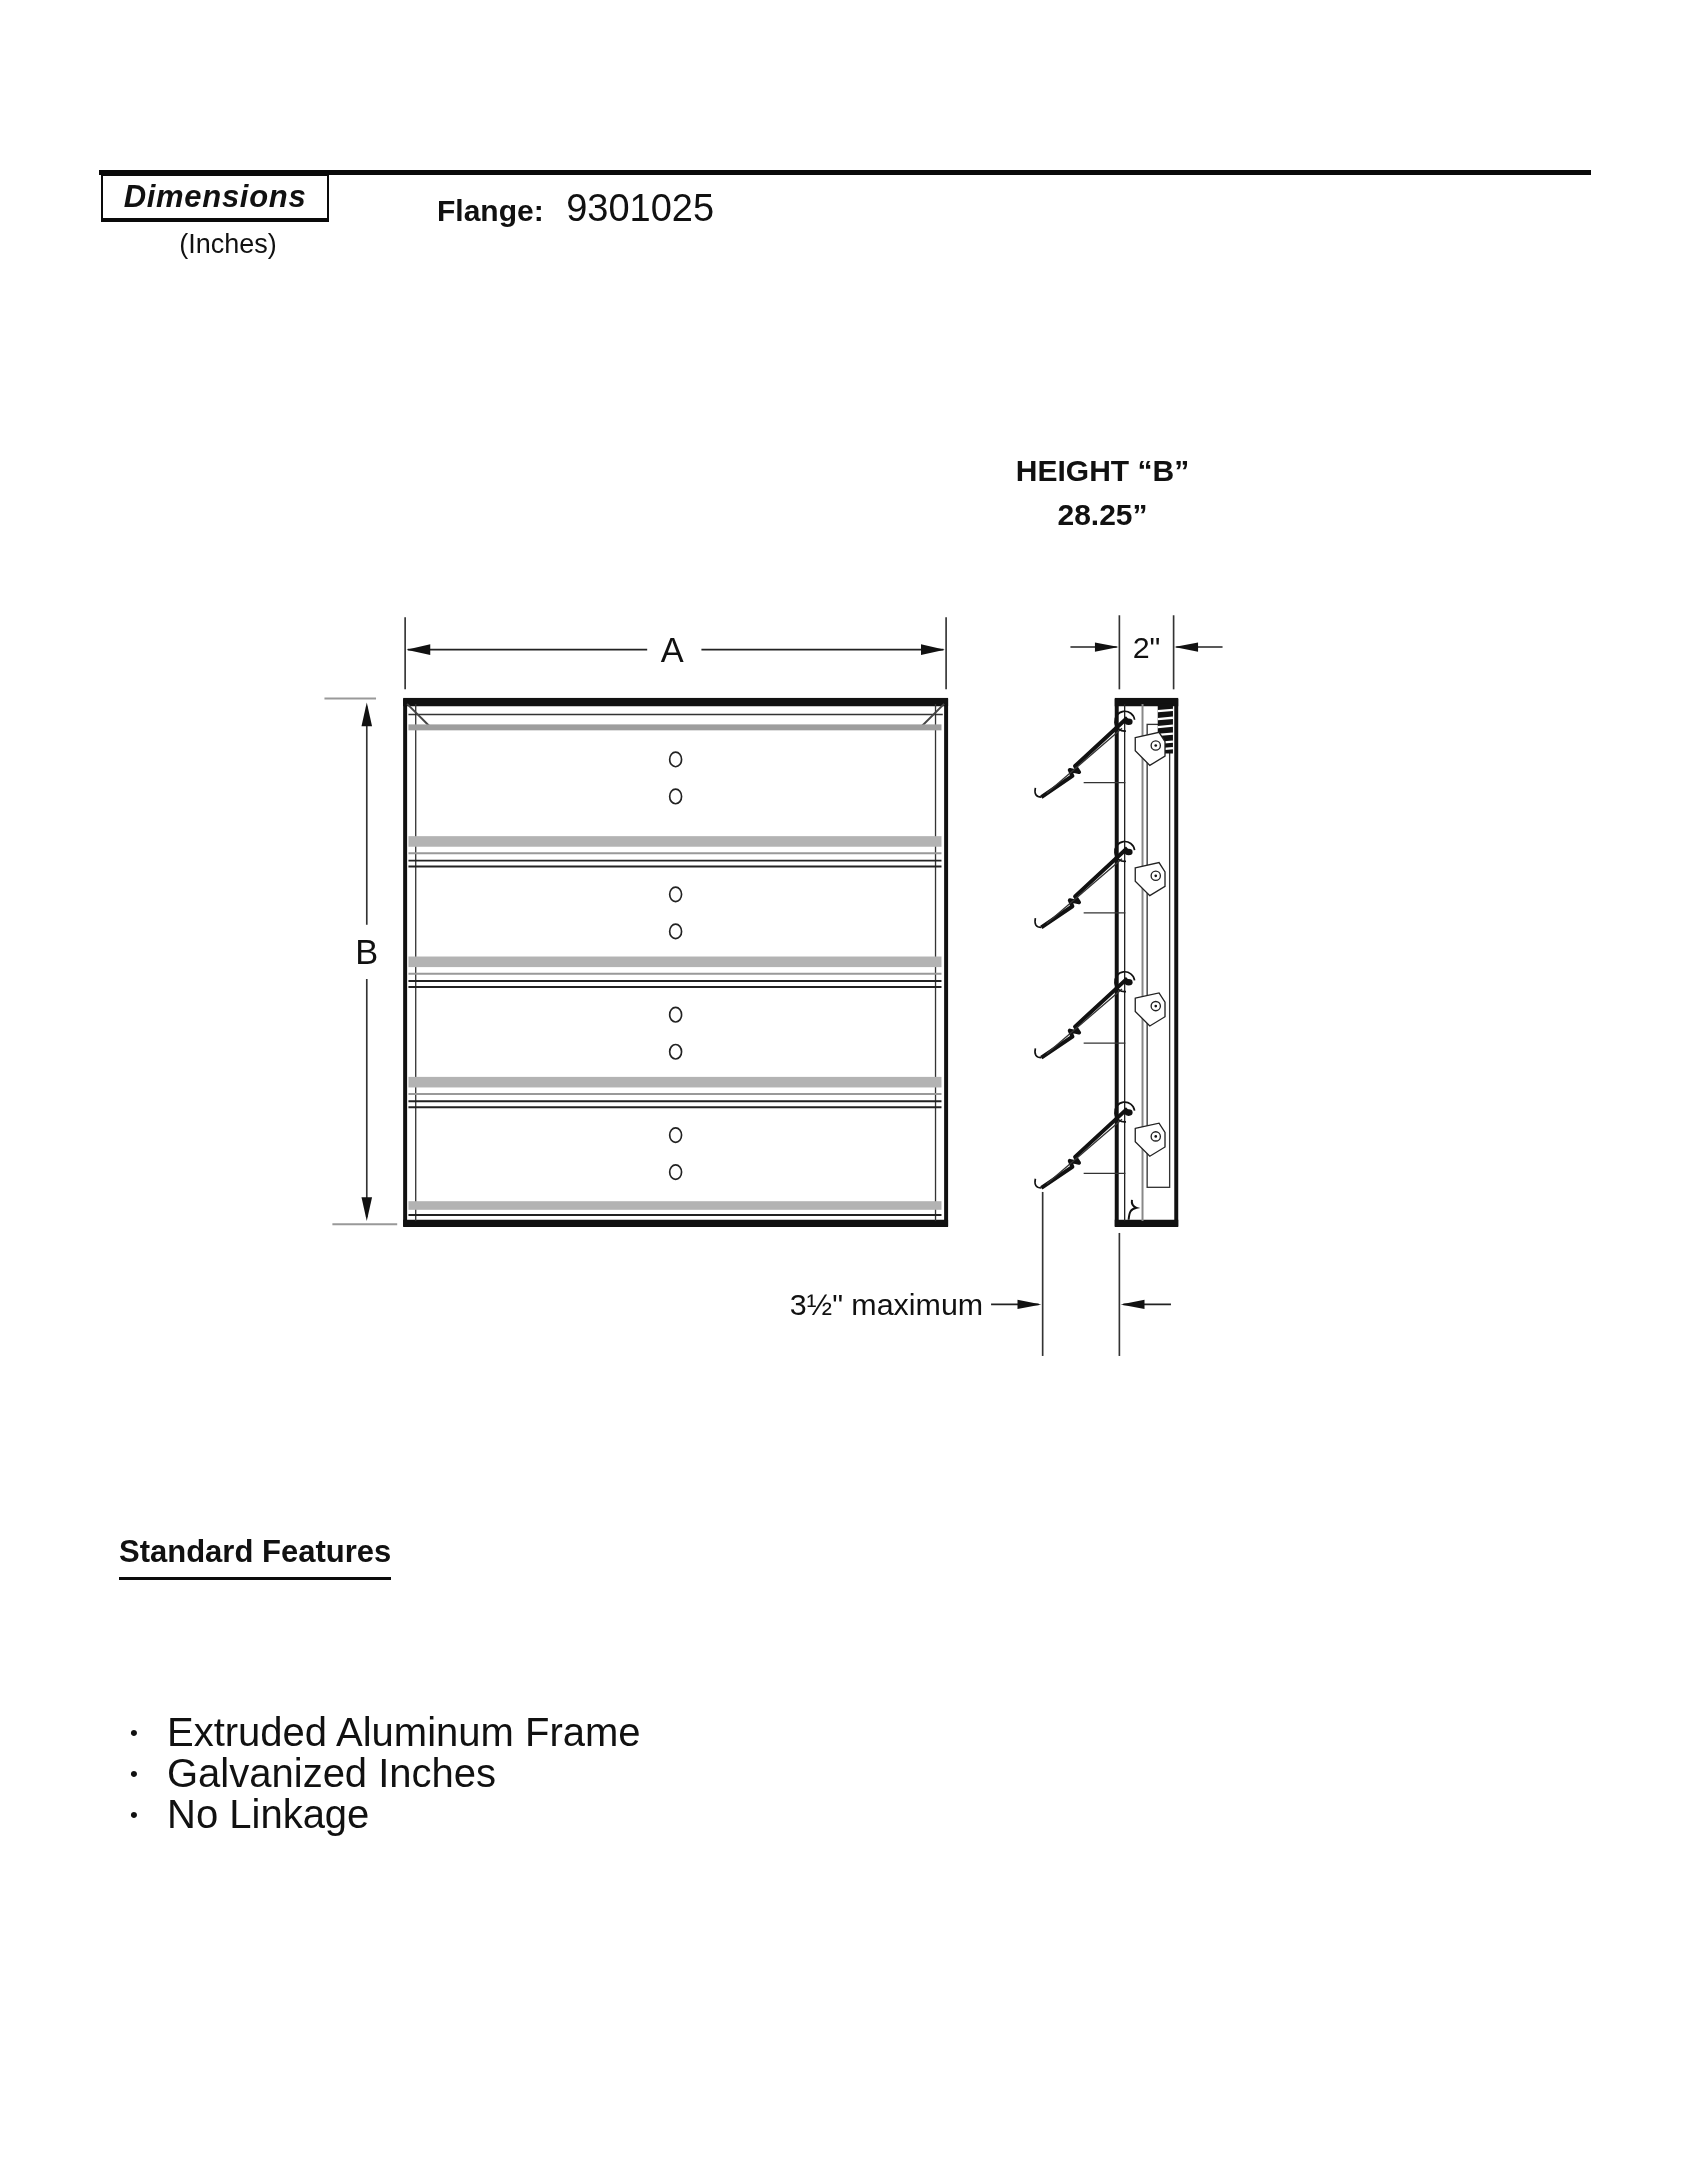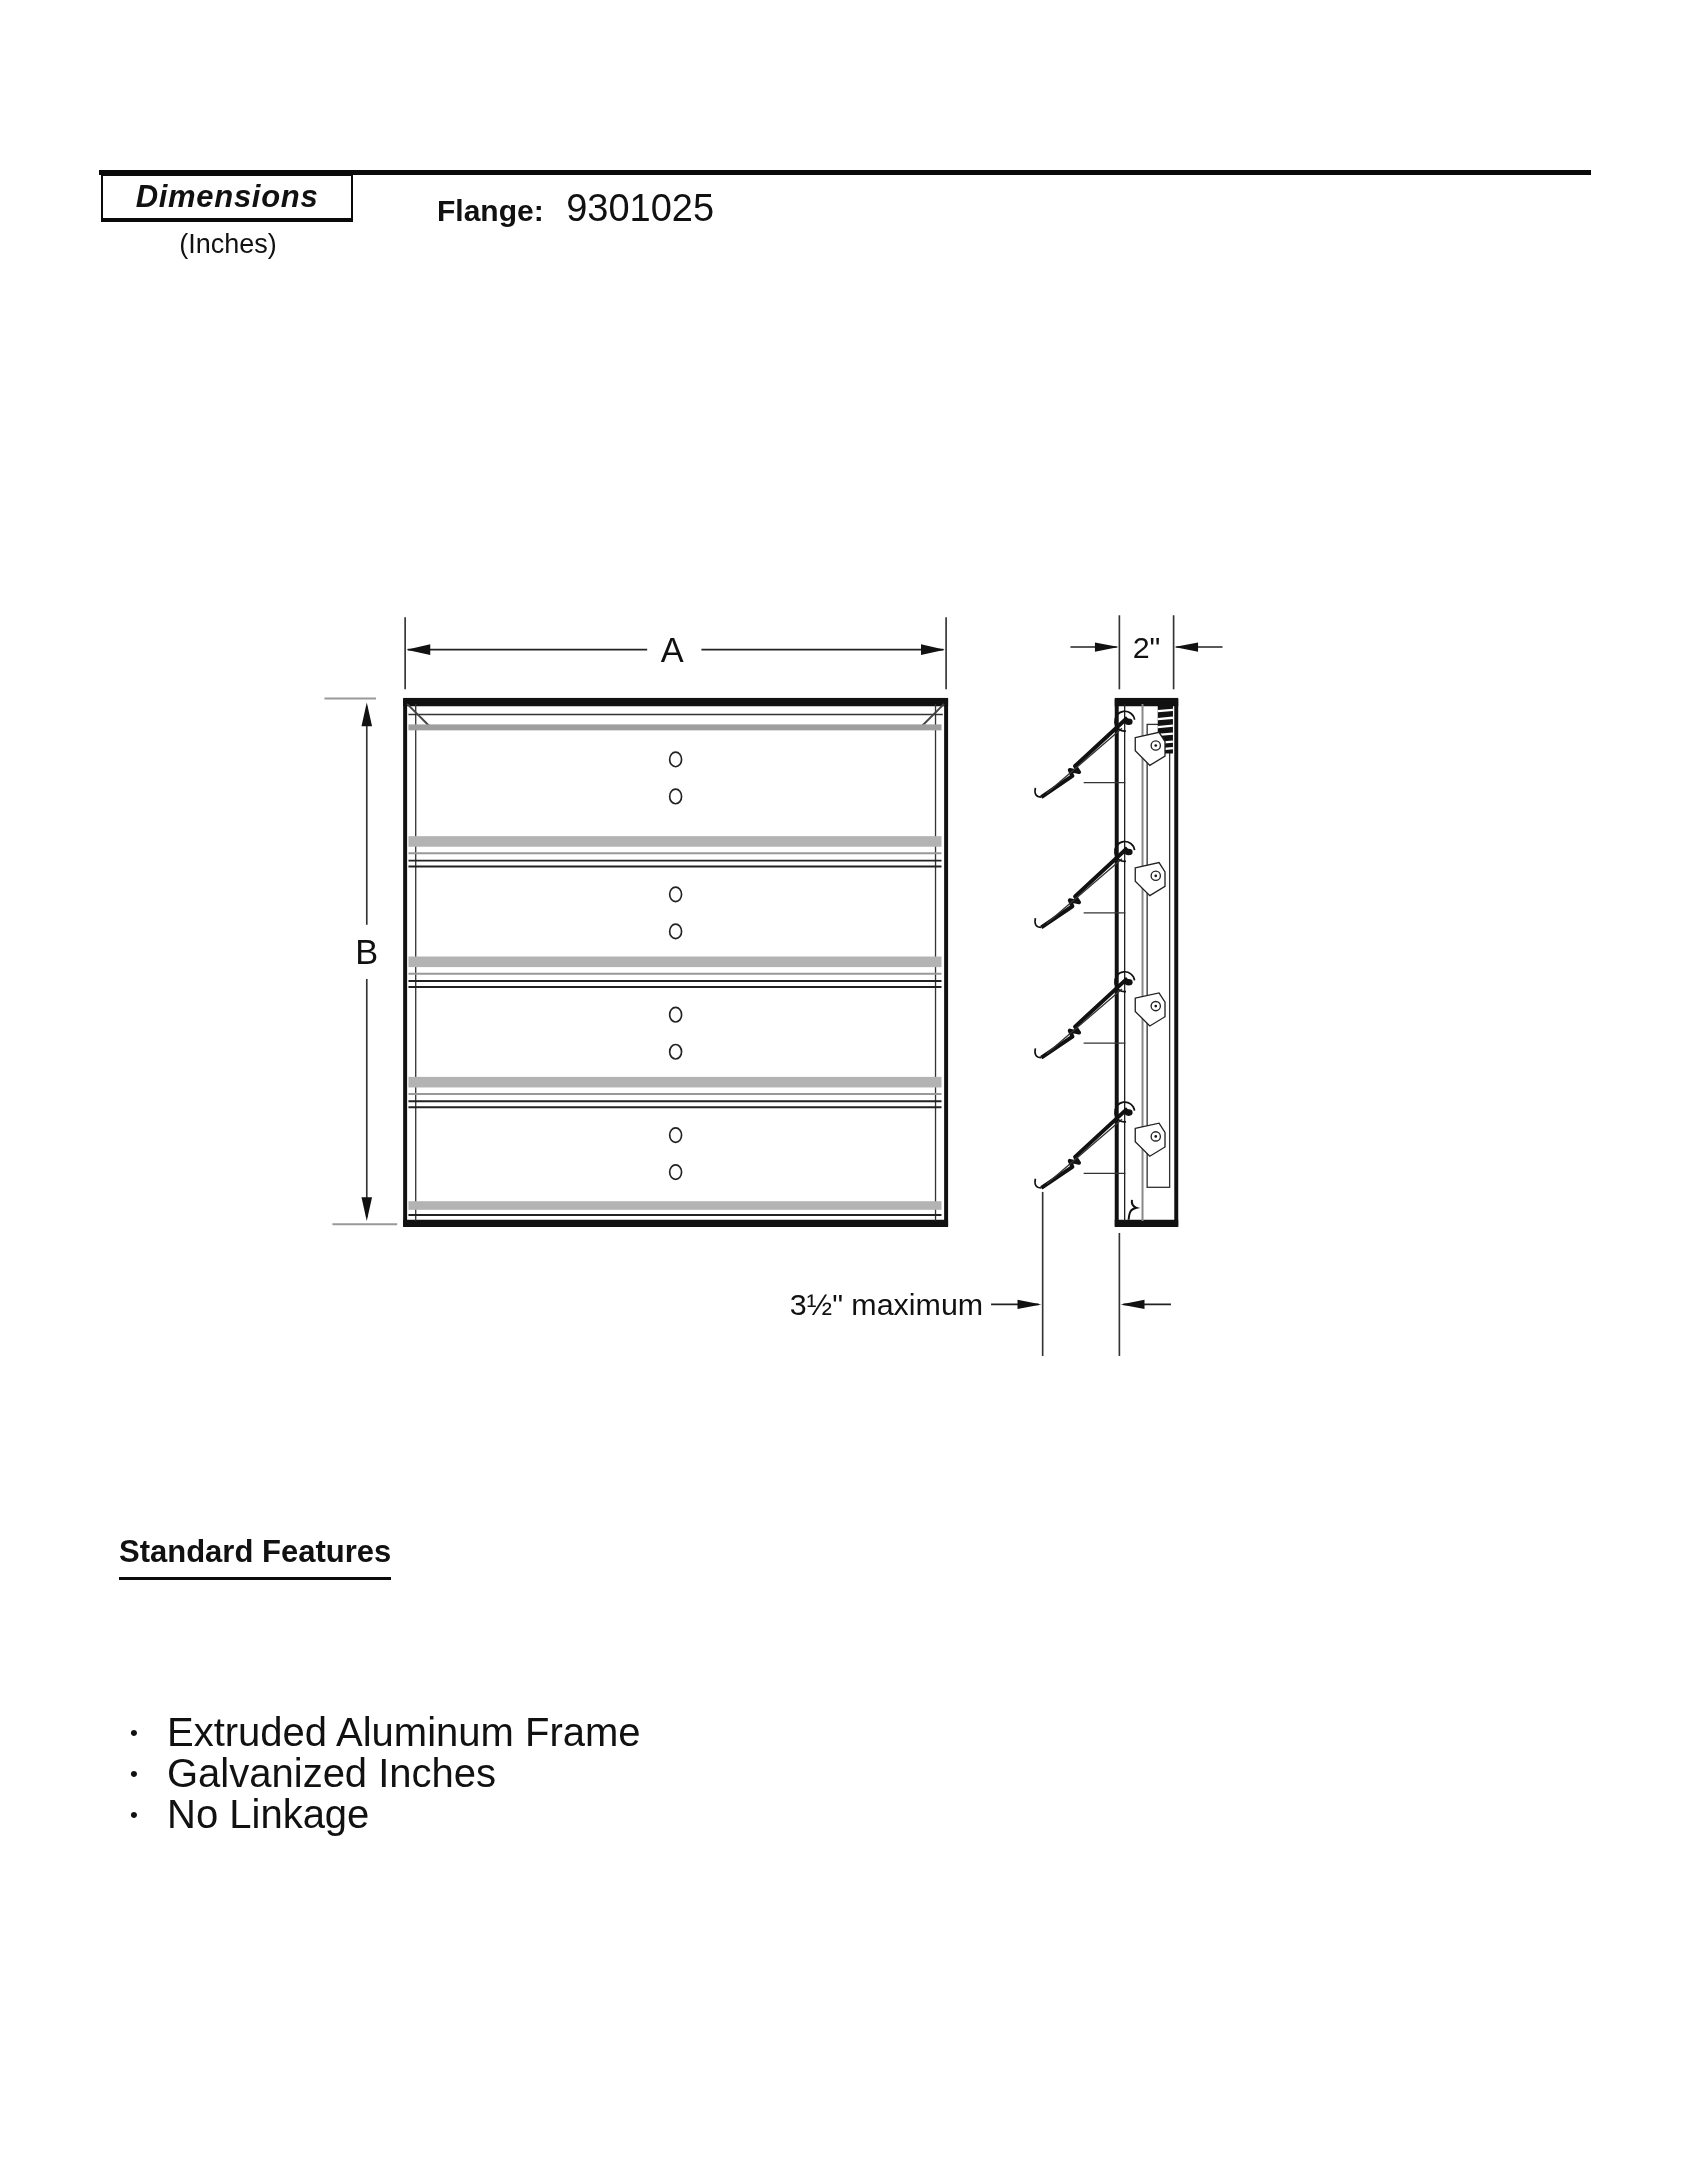--- a/index.html
+++ b/index.html
@@ -3,21 +3,21 @@
 <meta charset="utf-8">
 <style>
   * { margin:0; padding:0; box-sizing:border-box; }
   html,body { background:#ffffff; }
   body { width:1687px; height:2183px; position:relative;
          font-family:"Liberation Sans", sans-serif; color:#111; }
   .page { position:absolute; left:0; top:0; width:1687px; height:2183px; background:#fff; }
 
   .header-rule { position:absolute; left:99px; top:170px; width:1492px; height:5.3px; background:#0a0a0a; }
 
-  .title-box { position:absolute; left:101px; top:170px; width:252px; height:52px;
+  .title-box { position:absolute; left:101px; top:170px; width:228px; height:52px;
                background:#fff; border:2.6px solid #0a0a0a; border-top-width:6px; border-bottom-width:4px;
                display:flex; align-items:center; justify-content:center; }
   .title-box span { font-size:31px; font-weight:700; font-style:italic; letter-spacing:0.7px; }
 
   .units { position:absolute; left:101px; top:229px; width:254px; text-align:center;
            font-size:27px; }
 
   .model-row { position:absolute; left:437px; top:187px; display:flex; align-items:baseline; }
   .model-label { font-size:30px; font-weight:700; }
   .model-value { font-size:38px; margin-left:22.5px; }
@@ -53,20 +53,24 @@
   </div>
 
   <div class="units">(Inches)</div>
 
   <div class="model-row">
     <span class="model-label">Flange:</span>
     <span class="model-value">9301025</span>
   </div>
 
 
+  <div class="spec height-spec">
+    <div>HEIGHT “B”</div>
+    <div>28.25”</div>
+  </div>
 
   <svg class="drawing" viewBox="0 0 1500 1200" xmlns="http://www.w3.org/2000/svg">
 
     <g>
       <rect x="162" y="178" width="818" height="794" fill="#fff" stroke="#111" stroke-width="6"></rect>
       <line x1="159" y1="182" x2="983" y2="182" stroke="#111" stroke-width="11"></line>
       <line x1="159" y1="969" x2="983" y2="969" stroke="#111" stroke-width="10"></line>
 
       <line x1="178" y1="184" x2="178" y2="966" stroke="#333" stroke-width="2"></line>
       <line x1="964" y1="184" x2="964" y2="966" stroke="#333" stroke-width="2"></line>

